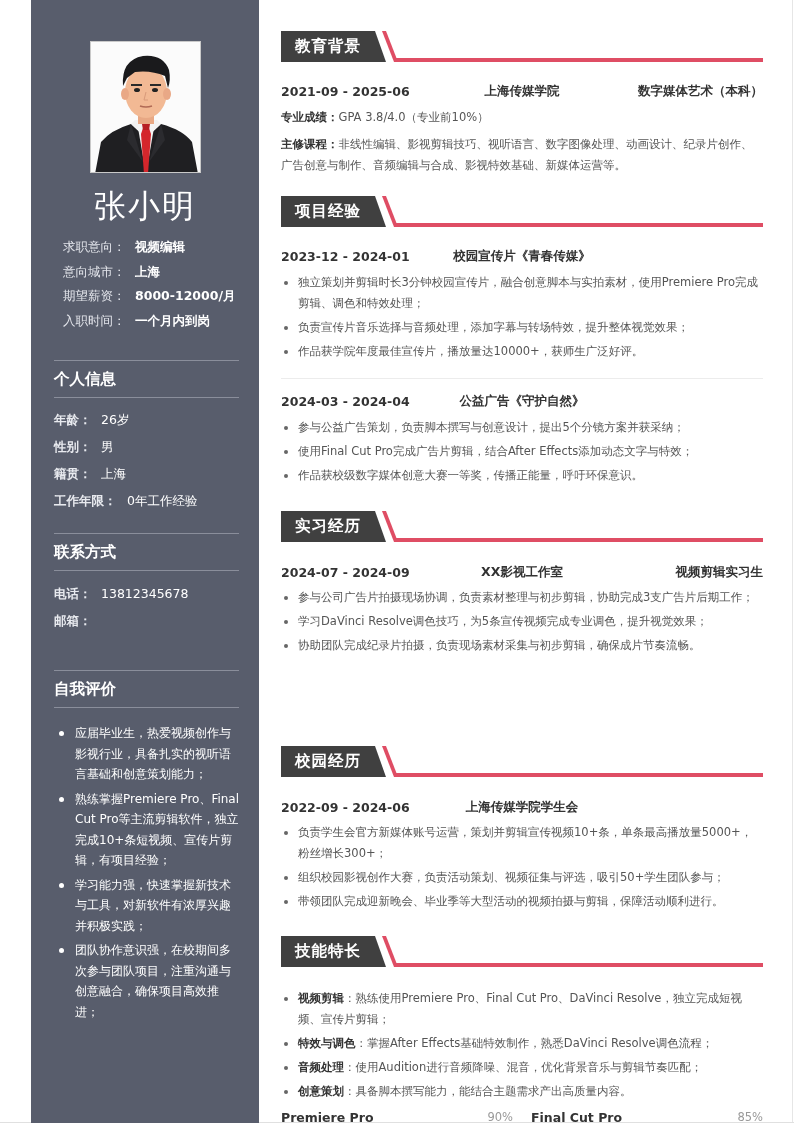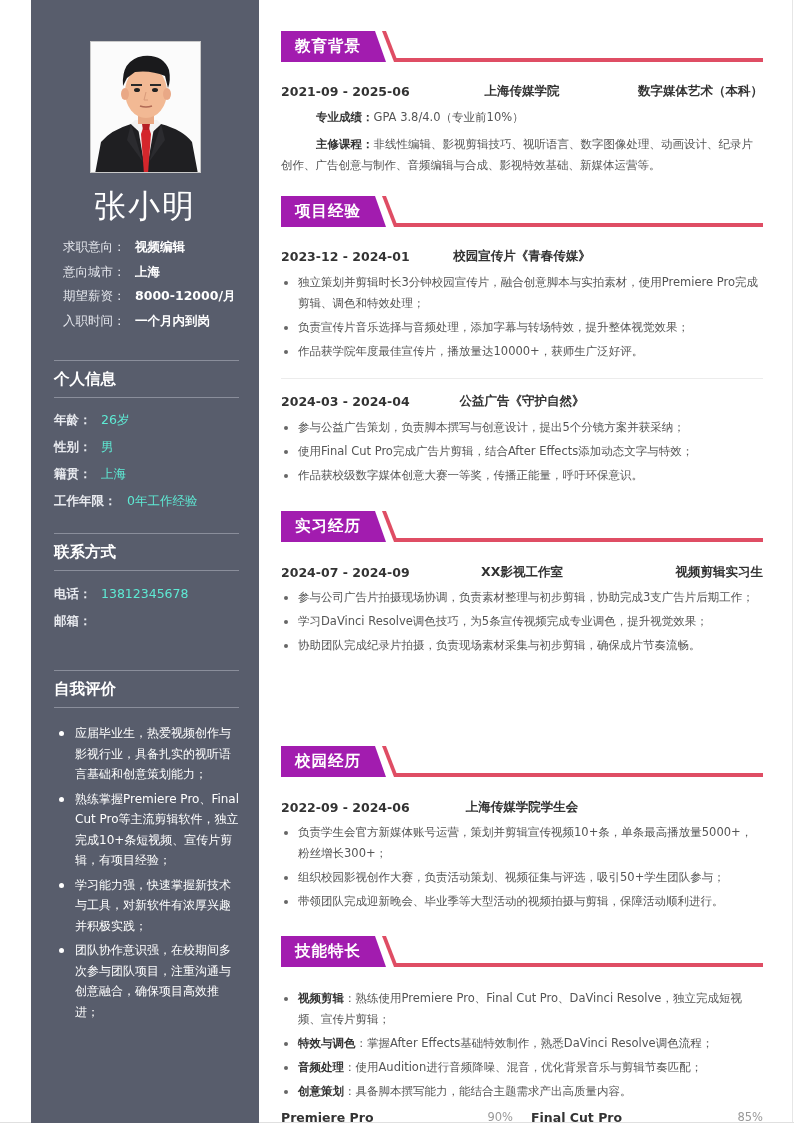--- a/index.html
+++ b/index.html
@@ -15,41 +15,41 @@
   .intent { position: absolute; left: 32px; top: 237px; width: 190px; }
   .intent-row { display: flex; font-size: 12.5px; height: 24.5px; line-height: 20px; }
   .intent-row .k { width: 72px; color: #e4e6ec; }
   .intent-row .v { color: #fff; font-weight: bold; }
 
   .s-divider { position: absolute; left: 23px; width: 185px; height: 1px; background: #8a8e9b; }
   .s-title { position: absolute; left: 23px; font-size: 15.5px; font-weight: bold; color: #fff; }
   .info-list { position: absolute; left: 23px; width: 190px; }
   .info-row { display: flex; font-size: 12.5px; line-height: 20px; margin-bottom: 7px; }
   .info-row .k { color: #e8eaef; font-weight: bold; flex-shrink: 0; }
-  .info-row .v { color: #5eead4; word-break: break-all; }
+  .info-row .v { color: #ffffff; word-break: break-all; }
 
   .eval-list { position: absolute; left: 23px; top: 723px; width: 188px; list-style: none; }
   .eval-list li { position: relative; padding-left: 21px; font-size: 12px; line-height: 20.5px; color: #fff; margin-bottom: 4px; }
   .eval-list li::before { content: ""; position: absolute; left: 5px; top: 8px; width: 5px; height: 5px; border-radius: 50%; background: #fff; }
 
   
   .main { position: absolute; left: 281px; top: 0; width: 482px; }
   .sec-head { position: absolute; left: 0; width: 482px; height: 32px; }
-  .sec-head .label { position: absolute; left: 0; top: 0; height: 31px; width: 105px; background: #a21caf; clip-path: polygon(0 0, 94px 0, 105px 31px, 0 31px); }
+  .sec-head .label { position: absolute; left: 0; top: 0; height: 31px; width: 105px; background: #404040; clip-path: polygon(0 0, 94px 0, 105px 31px, 0 31px); }
   .sec-head .label span { position: absolute; left: 14px; top: 5px; font-size: 15.5px; font-weight: bold; color: #fff; letter-spacing: 1px; }
   .sec-head .slash { position: absolute; left: 101px; top: 0; width: 16px; height: 31px; background: #df4d64; clip-path: polygon(0 0, 4px 0, 16px 31px, 12px 31px); }
   .sec-head .line { position: absolute; left: 113px; top: 27px; width: 369px; height: 4px; background: #df4d64; }
 
   .row-head { position: absolute; left: 0; width: 482px; height: 20px; font-size: 12.5px; font-weight: bold; color: #333; }
   .row-head .date { position: absolute; left: 0; top: 1px; }
   .row-head .org { position: absolute; left: 0; width: 482px; text-align: center; top: 0; }
   .row-head .role { position: absolute; right: 0; top: 0; }
 
   .para { position: absolute; left: 0; width: 482px; font-size: 11.5px; line-height: 21px; color: #555; }
-  .para b { color: #333; margin-left: 35px; }
+  .para b { color: #333; }
 
   .bullets { position: absolute; left: 0; width: 482px; list-style: none; }
   .bullets li { position: relative; padding-left: 17px; font-size: 11.5px; line-height: 21px; color: #555; margin-bottom: 3px; }
   .bullets li::before { content: ""; position: absolute; left: 3px; top: 8.5px; width: 4px; height: 4px; border-radius: 50%; background: #666; }
   .bullets li b { color: #333; }
 
   .sub-divider { position: absolute; left: 0; width: 482px; height: 1px; background: #ececec; }
 
   .skill-bars { position: absolute; left: 0; top: 1110px; width: 482px; height: 20px; font-size: 12.5px; }
   .skill-bar { position: absolute; top: 0; width: 232px; }

